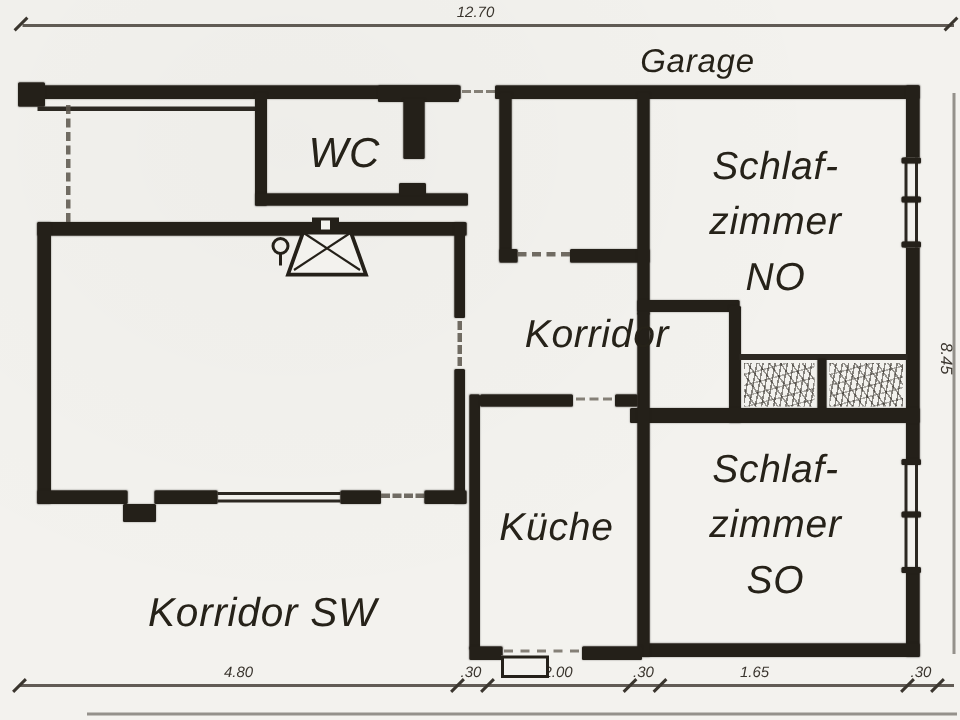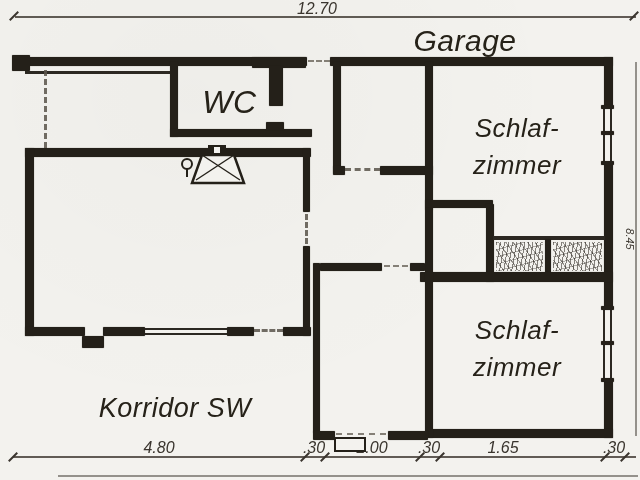--- a/index.html
+++ b/index.html
@@ -5,21 +5,21 @@
   html,body{margin:0;padding:0;background:#e6e5e2;}
   .canvas{position:relative;width:640px;height:480px;overflow:hidden;
     background:radial-gradient(ellipse at 30% 20%, rgba(0,0,0,.02), transparent 60%),#f3f2ee;
     font-family:"Liberation Sans",sans-serif;}
   .w{position:absolute;background:#242019;border-radius:1px;box-shadow:0 0 1px rgba(35,30,25,.7);}
   .white{position:absolute;background:#f3f2ee;}
   .thin{position:absolute;background:#2c2822;}
   .room-label{position:absolute;display:flex;align-items:center;justify-content:center;
     font-style:italic;color:#262219;letter-spacing:.5px;line-height:1.4;}
   .col{flex-direction:column;line-height:37px;}
-  .dim{position:absolute;font-style:italic;font-size:16px;color:#3a352e;
+  .dim{position:absolute;font-style:italic;font-size:10px;color:#3a352e;
     display:flex;align-items:center;justify-content:center;white-space:nowrap;}
   .dim-rot{transform:rotate(90deg);font-size:11px;}
   .dline{position:absolute;background:#46413a;opacity:.85;}
   .faint{opacity:.55;}
   .tick{position:absolute;width:2px;height:12px;background:#3a352e;transform:rotate(45deg);}
   .dash-h{position:absolute;border-top:3px dashed #5a544b;opacity:.85;}
   .dash-h2{position:absolute;border-top:2px dashed #6a645a;opacity:.8;}
   .dash-v{position:absolute;border-left:3px dashed #5a544b;opacity:.85;}
   .step{position:absolute;border:2px solid #242019;background:#f3f2ee;}
   .scribble{position:absolute;background:
@@ -125,25 +125,29 @@
   <svg style="left:178px;top:144px" width="74" height="44" viewBox="0 0 74 44">
     <rect x="30" y="1" width="18" height="11" fill="#242019"></rect>
     <rect x="36" y="3" width="6" height="6" fill="#f3f2ee"></rect>
     <polygon points="24,11 56,11 66,39 14,39" fill="#f3f2ee" stroke="#242019" stroke-width="2.5"></polygon>
     <line x1="24" y1="11" x2="62" y2="36" stroke="#242019" stroke-width="1.4"></line>
     <line x1="56" y1="11" x2="18" y2="36" stroke="#242019" stroke-width="1.4"></line>
     <circle cx="9" cy="20" r="5" fill="none" stroke="#242019" stroke-width="2"></circle>
     <line x1="9" y1="25" x2="9" y2="33" stroke="#242019" stroke-width="2"></line>
   </svg>
 
-  <div class="room-label" style="left:400px;top:24px;width:130px;height:34px;font-size:30px">Garage</div>
-  <div class="room-label" style="left:182px;top:84px;width:95px;height:36px;font-size:32px">WC</div>
+  <div class="room-label" style="left:400px;top:24px;width:130px;height:34px;font-size:22px">Garage</div>
+  <div class="room-label" style="left:182px;top:84px;width:95px;height:36px;font-size:28px">WC</div>
   <div class="room-label col" style="left:433px;top:90px;width:168px;height:114px;font-size:26px">
     <span>Schlaf-</span>
     <span>zimmer</span>
+    <span>NO</span>
   </div>
+  <div class="room-label" style="left:318px;top:204px;width:160px;height:36px;font-size:26px">Korridor</div>
+  <div class="room-label" style="left:318px;top:332px;width:106px;height:38px;font-size:26px">Küche</div>
   <div class="room-label col" style="left:433px;top:292px;width:168px;height:114px;font-size:26px">
     <span>Schlaf-</span>
     <span>zimmer</span>
+    <span>SO</span>
   </div>
   <div class="room-label" style="left:60px;top:390px;width:230px;height:38px;font-size:27px">Korridor SW</div>
 
 </div>
 
 </body></html>

